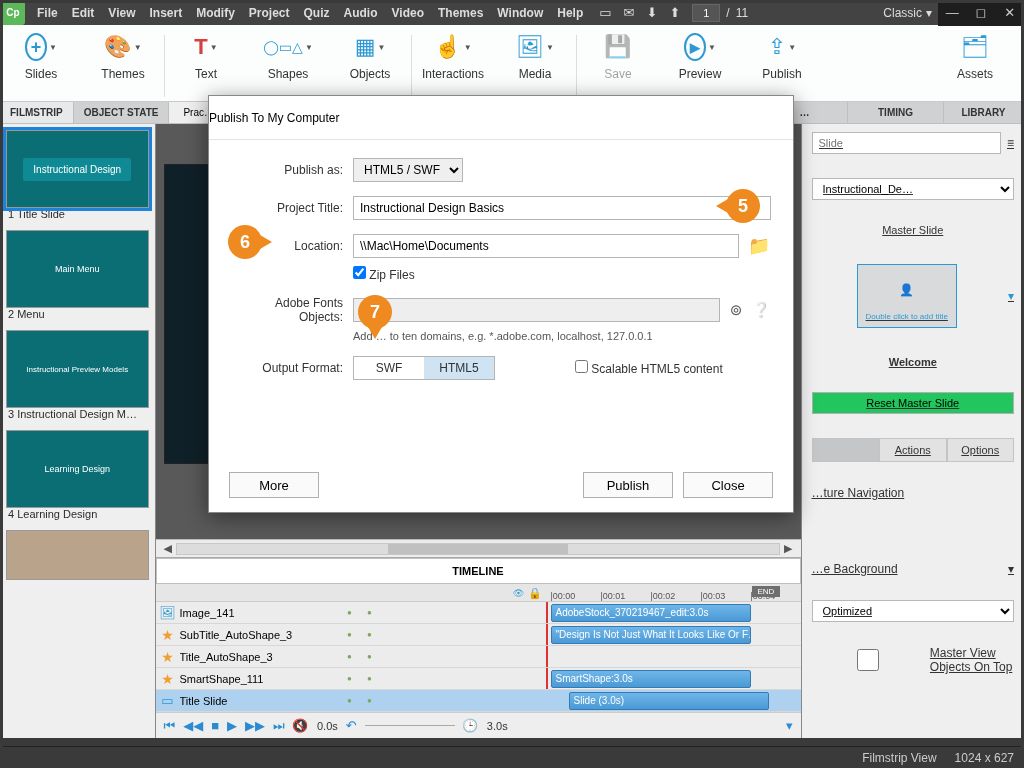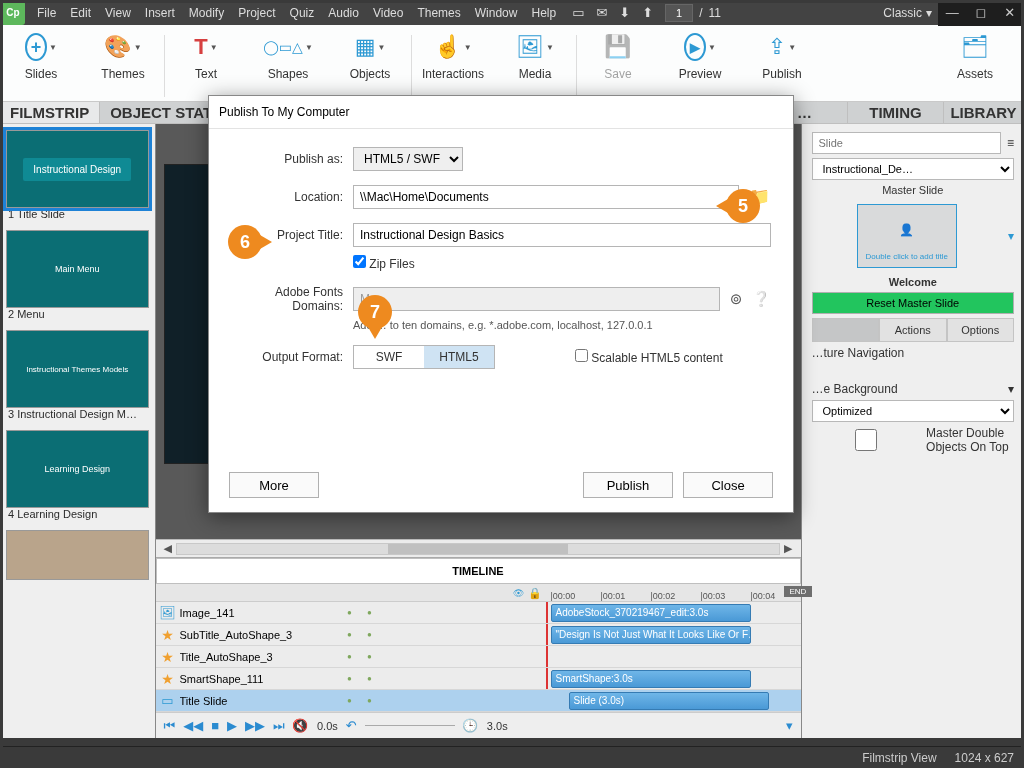--- a/index.html
+++ b/index.html
@@ -2,41 +2,41 @@
 <html><head>
 <meta charset="utf-8">
 <style>
 * { box-sizing:border-box; margin:0; padding:0; font-family:"Segoe UI",Arial,sans-serif; }
 body { width:1024px; height:768px; background:#3a3a3a; overflow:hidden; position:relative; }
 
 
 .titlebar { height:25px; background:#434343; display:flex; align-items:center; color:#ddd; font-size:12px; }
 .titlebar .logo { width:24px; height:24px; background:#5db85c; margin:0 6px 0 1px; display:flex; align-items:center; justify-content:center; border-radius:3px; color:#fff; font-weight:bold; font-size:10px; }
 .titlebar .menu { display:flex; column-gap:14px; margin-left:6px; }
-.titlebar .menu span { cursor:pointer; }
+.titlebar .menu span { cursor:pointer;font-weight:bold; }
 .titlebar .tbicons { display:flex; column-gap:12px; margin-left:16px; }
 .titlebar .tbicons span { font-size:13px; }
 .titlebar .pagebox { margin-left:12px; display:flex; align-items:center; column-gap:6px; }
 .titlebar .pagebox input { width:28px; height:18px; background:#555; border:1px solid #666; color:#fff; text-align:center; font-size:11px; }
 .titlebar .ws { margin-left:auto; margin-right:6px; display:flex; align-items:center; column-gap:4px; }
 .titlebar .wincontrols { width:86px; height:27px; background:#1e1e1e; display:flex; }
 .titlebar .wincontrols span { flex:1; color:#ccc; font-size:13px; display:flex; align-items:center; justify-content:center; cursor:pointer; }
 
 
 .ribbon { height:77px; background:#fcfdfd; border-bottom:1px solid #c9c9c9; display:flex; padding-top:6px; }
 .ribbon .group { width:82px; display:flex; flex-direction:column; align-items:center; justify-content:flex-start; font-size:12px; color:#333; row-gap:4px; }
 .ribbon .group:last-child { margin-left:auto; margin-right:8px; }
 .ribbon .sep { width:1px; background:#ddd; margin:4px 0; }
 .ribbon .icon { width:32px; height:32px; display:flex; align-items:center; justify-content:center; font-size:22px; position:relative; }
 .ribbon .iconlbl { color:#333; }
 .ribbon .caret { font-size:8px; color:#555; margin-left:2px; }
 .circ { width:28px; height:28px; border:2.5px solid #2d99d3; border-radius:50%; display:flex; align-items:center; justify-content:center; color:#2d99d3; font-weight:bold; font-size:18px; }
 
 
-.subbar { height:22px; background:#dedfe0; display:flex; font-size:15px; border-bottom:1px solid #bfbfbf; }
+.subbar { height:22px; background:#dedfe0; display:flex; font-size:10px; border-bottom:1px solid #bfbfbf; }
 .subbar .tab { padding:0 10px; border-right:1px solid #bfbfbf; display:flex; align-items:center; font-weight:600; color:#333; background:#cfd1d2; }
 .subbar .tab.active { background:#e8e9ea; }
 .subbar .doctab { padding:0 14px; border-right:1px solid #bfbfbf; display:flex; align-items:center; background:#efeff0; }
 
 
 .mainrow { position:absolute; top:124px; left:0; width:1024px; height:614px; display:flex; }
 
 
 .filmstrip { width:160px; background:#efefef; border-right:1px solid #888; overflow:hidden; display:flex; flex-direction:column; }
 .filmstrip-inner { flex:1; overflow-y:auto; padding:6px; }
@@ -66,32 +66,32 @@
 .timeline .row .star { width:24px; text-align:center; color:#f0a030; font-size:14px; }
 .timeline .row .pic { width:24px; text-align:center; color:#2d99d3; font-size:13px; }
 .timeline .row .rname { width:160px; overflow:hidden; white-space:nowrap; text-overflow:ellipsis; }
 .timeline .row .dots { width:40px; display:flex; justify-content:space-around; color:#7fa85e; font-size:8px; }
 .timeline .row .clip { position:absolute; left:395px; height:18px; background:linear-gradient(#6fb6e8,#4a99d6); border:1px solid #357bb3; color:#fff; font-size:10px; padding:0 4px; display:flex; align-items:center; border-radius:2px; overflow:hidden; white-space:nowrap; }
 .timeline .tools { height:26px; display:flex; align-items:center; justify-content:center; column-gap:8px; color:#2b8bd0; font-size:13px; background:#eee; border-top:1px solid #ccc; padding:0 8px; }
 .timeline .tools .txt { color:#333; font-size:11px; }
 
 
 .props { width:230px; background:#efefef; border-left:1px solid #888; display:flex; flex-direction:column; font-size:12px; color:#333; }
-.props .body { padding:8px 10px; display:flex; flex-direction:column; row-gap:4px; }
+.props .body { padding:8px 10px; display:flex; flex-direction:column; row-gap:24px;text-decoration:underline; }
 .props input, .props select { width:100%; height:22px; border:1px solid #b8b8b8; padding:0 6px; font-size:11px; background:#fff; }
 .props .mslide { width:100px; height:64px; margin:4px auto; background:#d9dadb; border:1px solid #2d99d3; display:flex; align-items:flex-end; justify-content:center; font-size:8px; color:#2d99d3; padding-bottom:6px; position:relative; }
 .props .btn { width:100%; height:22px; border:1px solid #b0b0b0; background:#22c55e; font-size:11px; cursor:pointer; }
 .props .subt { height:24px; display:flex; }
 .props .subt span { flex:1; border:1px solid #c4c4c4; display:flex; align-items:center; justify-content:center; font-size:11px; background:#e2e2e2; }
 .props .subt span.active { background:#c5c6c7; }
 .props .chk { display:flex; align-items:center; column-gap:6px; }
 
 
 .modal { position:absolute; left:208px; top:95px; width:586px; height:418px; background:#fff; border:1px solid #888; box-shadow:0 4px 20px rgba(0,0,0,.45); z-index:50; }
-.modal .mtitle { height:33px; display:flex; align-items:center; padding:0 10px; font-size:12px; border-bottom:1px solid #e3e3e3; }
+.modal .mtitle { height:44px; display:flex; align-items:center; padding:0 0; font-size:12px; border-bottom:1px solid #e3e3e3; }
 .modal .mbody { padding:18px 22px 8px 22px; font-size:12px; color:#333; }
 .modal .frow { display:flex; align-items:center; margin-bottom:14px; column-gap:10px; }
 .modal .flabel { width:112px; text-align:right; color:#333; }
 .modal select, .modal input[type=text] { height:24px; border:1px solid #b5b5b5; padding:0 6px; font-size:12px; }
 .modal .btns { position:absolute; bottom:14px; left:20px; right:20px; display:flex; }
 .modal .mbtn { width:90px; height:26px; border:1px solid #b0b0b0; background:#fafafa; font-size:13px; cursor:pointer; }
 .toggle { display:flex; border:1px solid #b5b5b5; }
 .toggle span { width:70px; height:22px; display:flex; align-items:center; justify-content:center; font-size:12px; cursor:pointer; }
 .toggle span.active { background:#cfe3f3; }
 
@@ -230,21 +230,21 @@
         <div class="lbl">1 Title Slide</div>
       </div>
       <div class="slide-thumb">
         <div class="timg">
             <div style="font-size:9px">Main Menu</div>
           </div>
         <div class="lbl">2 Menu</div>
       </div>
       <div class="slide-thumb">
         <div class="timg" style="background:#0b6e74">
-            <div style="font-size:8px">Instructional Themes Models</div>
+            <div style="font-size:8px">Instructional Preview Models</div>
           </div>
         <div class="lbl">3 Instructional Design M…</div>
       </div>
       <div class="slide-thumb">
         <div class="timg" style="background:#0b6e74">
             <div style="font-size:9px">Learning Design</div>
           </div>
         <div class="lbl">4 Learning Design</div>
       </div>
       <div class="slide-thumb">
@@ -270,21 +270,21 @@
         <div class="ttab active">TIMELINE</div>
       </div>
       <div class="hdr" style="position:relative">
         <div class="eye-col" style="color:#2d99d3">👁</div>
         <div class="lock-col">🔒</div>
         <span>|00:00</span>
         <span>|00:01</span>
         <span>|00:02</span>
         <span>|00:03</span>
         <span>|00:04</span>
-        <div style="position:absolute;left:628px;top:2px;font-size:8px;background:#6e6e6e;color:#fff;padding:1px 6px">END</div>
+        <div style="position:absolute;left:596px;top:2px;font-size:8px;background:#6e6e6e;color:#fff;padding:1px 6px">END</div>
       </div>
       <div class="rows" id="tl-rows" style="position:relative">
         <div class="playhead"></div>
       <div class="row">
             <div class="pic">🖼</div>
             <div class="rname">Image_141</div>
             <div class="dots">
               <span>●</span>
               <span>●</span>
             </div>
@@ -368,51 +368,51 @@
       </div>
       <div>…ture Navigation</div>
       <div style="height:14px"></div>
       <div style="display:flex;justify-content:space-between;align-items:center">
         <span>…e Background</span>
         <span>▾</span>
       </div>
       <select><option>Optimized</option></select>
       <label class="chk">
         <input type="checkbox" style="">
-        <span>Master Double Objects On Top</span>
+        <span>Master View Objects On Top</span>
       </label>
     </div>
   </div>
 </div>
 
 <div class="modal">
   <div class="mtitle">Publish To My Computer</div>
   <div class="mbody">
     <div class="frow">
       <div class="flabel">Publish as:</div>
       <select style="width:110px"><option>HTML5 / SWF</option></select>
     </div>
     <div class="frow">
+      <div class="flabel">Project Title:</div>
+      <input type="text" style="flex: 1 1 0%;" value="Instructional Design Basics">
+    </div>
+    <div class="frow">
       <div class="flabel">Location:</div>
       <input type="text" style="flex: 1 1 0%;" value="\\Mac\Home\Documents">
       <span style="color:#f6a623;font-size:18px">📁</span>
-    </div>
-    <div class="frow">
-      <div class="flabel">Project Title:</div>
-      <input type="text" style="flex: 1 1 0%;" value="Instructional Design Basics">
     </div>
     <div class="frow" style="margin-top:-6px">
       <div class="flabel"></div>
       <label class="chk">
         <input type="checkbox" checked="" style="">
         <span>Zip Files</span>
       </label>
     </div>
     <div class="frow">
-      <div class="flabel">Adobe Fonts Domains:</div>
+      <div class="flabel">Adobe Fonts Objects:</div>
       <input type="text" style="flex: 1 1 0%; background: rgb(238, 238, 238); color: rgb(154, 154, 154);" disabled="" value="My">
       <span style="color:#555;font-size:15px">⊚</span>
       <span style="color:#555;font-size:15px">❔</span>
     </div>
     <div class="frow" style="margin-top:-8px">
       <div class="flabel"></div>
       <span style="font-size:11px;color:#555">Add … to ten domains, e.g. *.adobe.com, localhost, 127.0.0.1</span>
     </div>
     <div class="frow">
       <div class="flabel">Output Format:</div>

